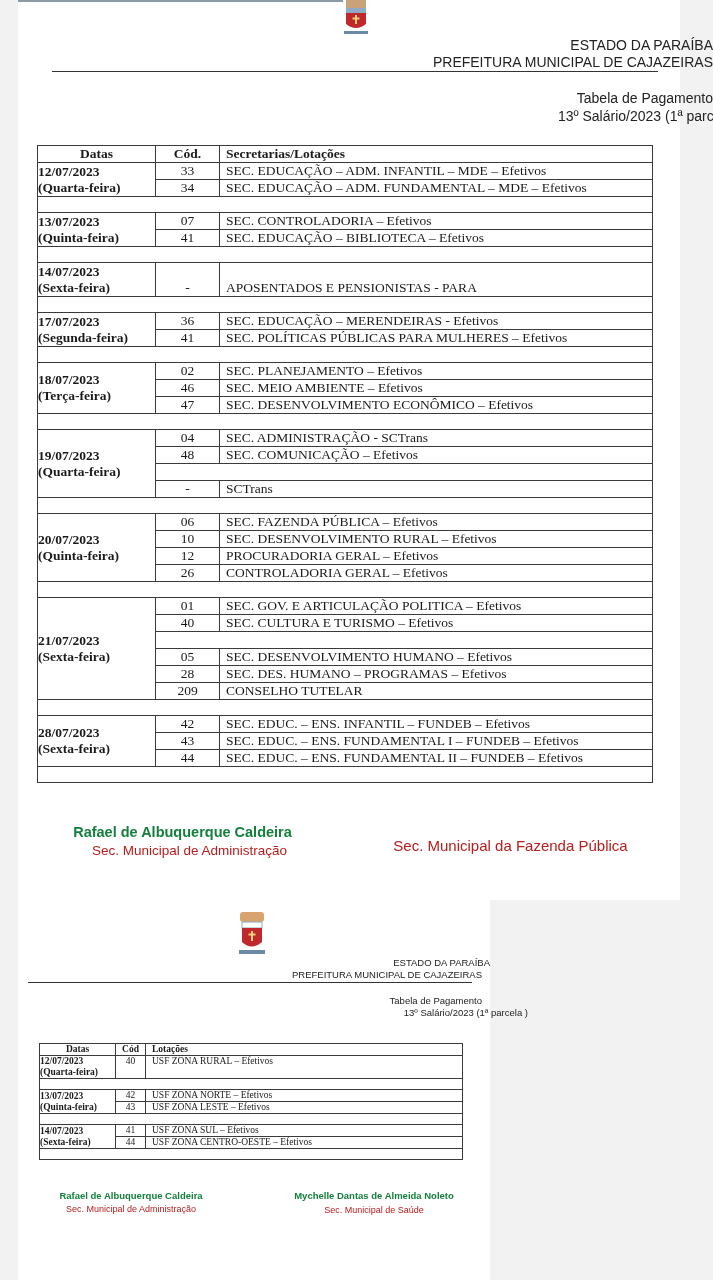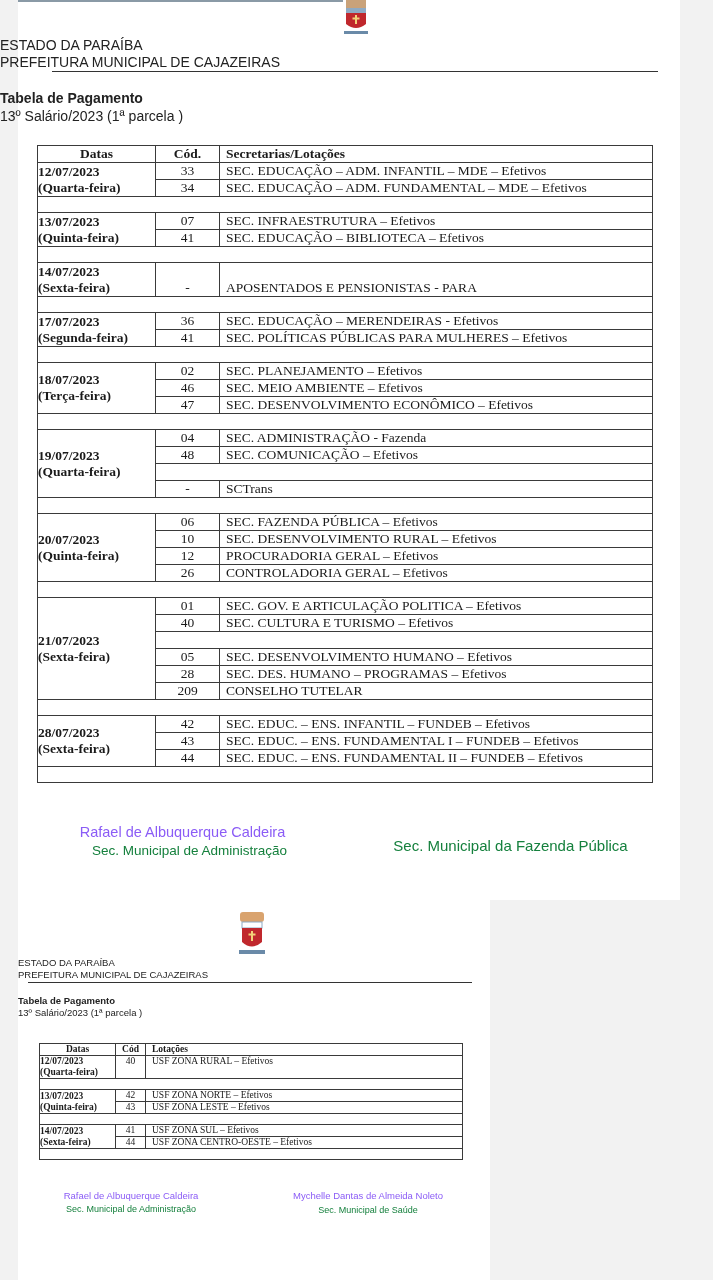--- a/index.html
+++ b/index.html
@@ -15,25 +15,25 @@
   }
   #page1 { left: 18px; top: 0; width: 662px; height: 900px; }
   #page2 { left: 18px; top: 900px; width: 472px; height: 380px; }
   .topbar {
     position: absolute; left: 18px; top: 0; width: 325px; height: 2px; background: #8a9aa6;
   }
   .crest {
     position: absolute;
   }
   .hdr {
-    position: absolute; width: 100%; text-align: left;
+    position: absolute; width: 100%; text-align: right;
     font-family: "Liberation Sans", sans-serif; color: #222;
   }
   .rule { position: absolute; height: 1px; background: #333; }
-  .title { font-weight: bold; font-family: "Liberation Sans", sans-serif; }
+  .title { font-weight: normal; font-family: "Liberation Sans", sans-serif; }
 
   table.pay {
     position: absolute; border-collapse: collapse;
     font-family: "Liberation Serif", serif; color: #1a1a1a; padding-left: 16px;
   }
   table.pay td, table.pay th {
     border: 1px solid #3a3a3a; padding: 0 0 0 6px; white-space: nowrap;
   }
   table.pay th { font-weight: bold; text-align: left; }
   table.pay th.c, table.pay td.c { text-align: center; padding: 0; }
@@ -44,22 +44,22 @@
   #t1 td, #t1 th { height: 16px; line-height: 16px; }
   #t1 tr.sep td { height: 15px; }
   #t1 col.c1 { width: 118px; } #t1 col.c2 { width: 64px; }
 
   #t2 { left: 39px; top: 1043px; width: 424px; font-size: 9.5px; }
   #t2 td, #t2 th { height: 11px; line-height: 11px; }
   #t2 tr.sep td { height: 10px; }
   #t2 col.c1 { width: 76px; } #t2 col.c2 { width: 30px; }
 
   .sig { position: absolute; text-align: center; font-family: "Liberation Sans", sans-serif; }
-  .sig .n { font-weight: normal; color: #8b5cf6; text-align: center; }
-  .sig .r { color: #15803d; }
+  .sig .n { font-weight: bold; color: #15803d; text-align: center; }
+  .sig .r { color: #b91c1c; }
 </style>
 </head>
 <body>
 
 <div class="page" id="page1"></div>
 <div class="page" id="page2"></div>
 <div class="topbar"></div>
 
 <svg class="crest" style="left:340px;top:0;width:32px;height:36px" viewBox="0 0 32 36">
   <rect x="6" y="0" width="20" height="8" fill="#c9a27a"></rect>
@@ -101,21 +101,21 @@
       </tr>
       <tr class="sep">
         <td colspan="3"></td>
       </tr>
       <tr>
         <td rowspan="2" class="date">
           <div>13/07/2023</div>
           <div>(Quinta-feira)</div>
         </td>
         <td class="c">07</td>
-        <td>SEC. INFRAESTRUTURA – Efetivos</td>
+        <td>SEC. CONTROLADORIA – Efetivos</td>
       </tr>
       <tr>
         <td class="c">41</td>
         <td>SEC. EDUCAÇÃO – BIBLIOTECA – Efetivos</td>
       </tr>
       <tr class="sep">
         <td colspan="3"></td>
       </tr>
       <tr>
         <td rowspan="1" class="date" style="height: 33px;">
@@ -161,21 +161,21 @@
       </tr>
       <tr class="sep">
         <td colspan="3"></td>
       </tr>
       <tr>
         <td rowspan="4" class="date">
           <div>19/07/2023</div>
           <div>(Quarta-feira)</div>
         </td>
         <td class="c">04</td>
-        <td>SEC. ADMINISTRAÇÃO - Fazenda</td>
+        <td>SEC. ADMINISTRAÇÃO - SCTrans</td>
       </tr>
       <tr>
         <td class="c">48</td>
         <td>SEC. COMUNICAÇÃO – Efetivos</td>
       </tr>
       <tr>
         <td colspan="2"></td>
       </tr>
       <tr>
         <td class="c">-</td>
@@ -334,16 +334,16 @@
       <tr class="sep">
         <td colspan="3"></td>
       </tr>
     </tbody>
 </table>
 
 <div class="sig" style="left:36px;top:1190px;width:190px;">
   <div class="n" style="font-size:9.5px">Rafael de Albuquerque Caldeira</div>
   <div class="r" style="font-size:9px;margin-top:3px">Sec. Municipal de Administração</div>
 </div>
-<div class="sig" style="left:268px;top:1190px;width:200px;">
+<div class="sig" style="left:274px;top:1190px;width:200px;">
   <div class="n" style="font-size:9.5px">Mychelle Dantas de Almeida Noleto</div>
   <div class="r" style="font-size:9px;margin-top:4px">Sec. Municipal de Saúde</div>
 </div>
 
 </body></html>

